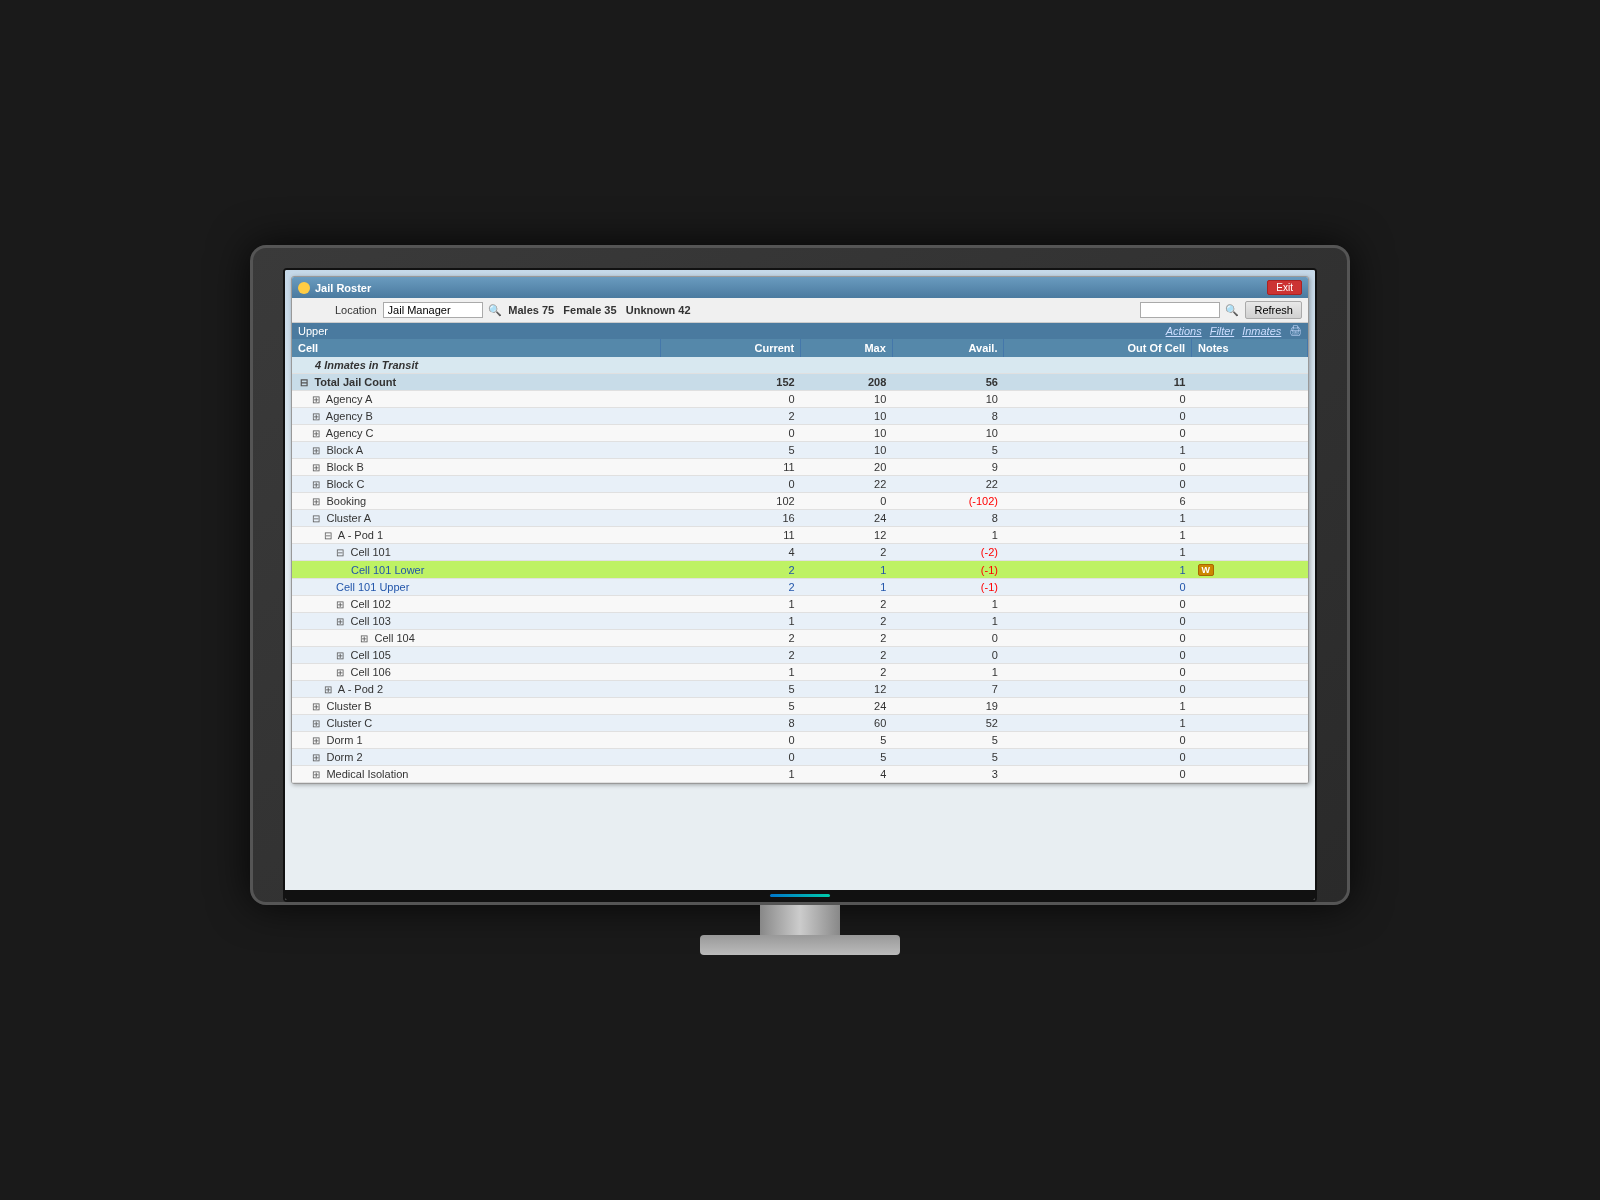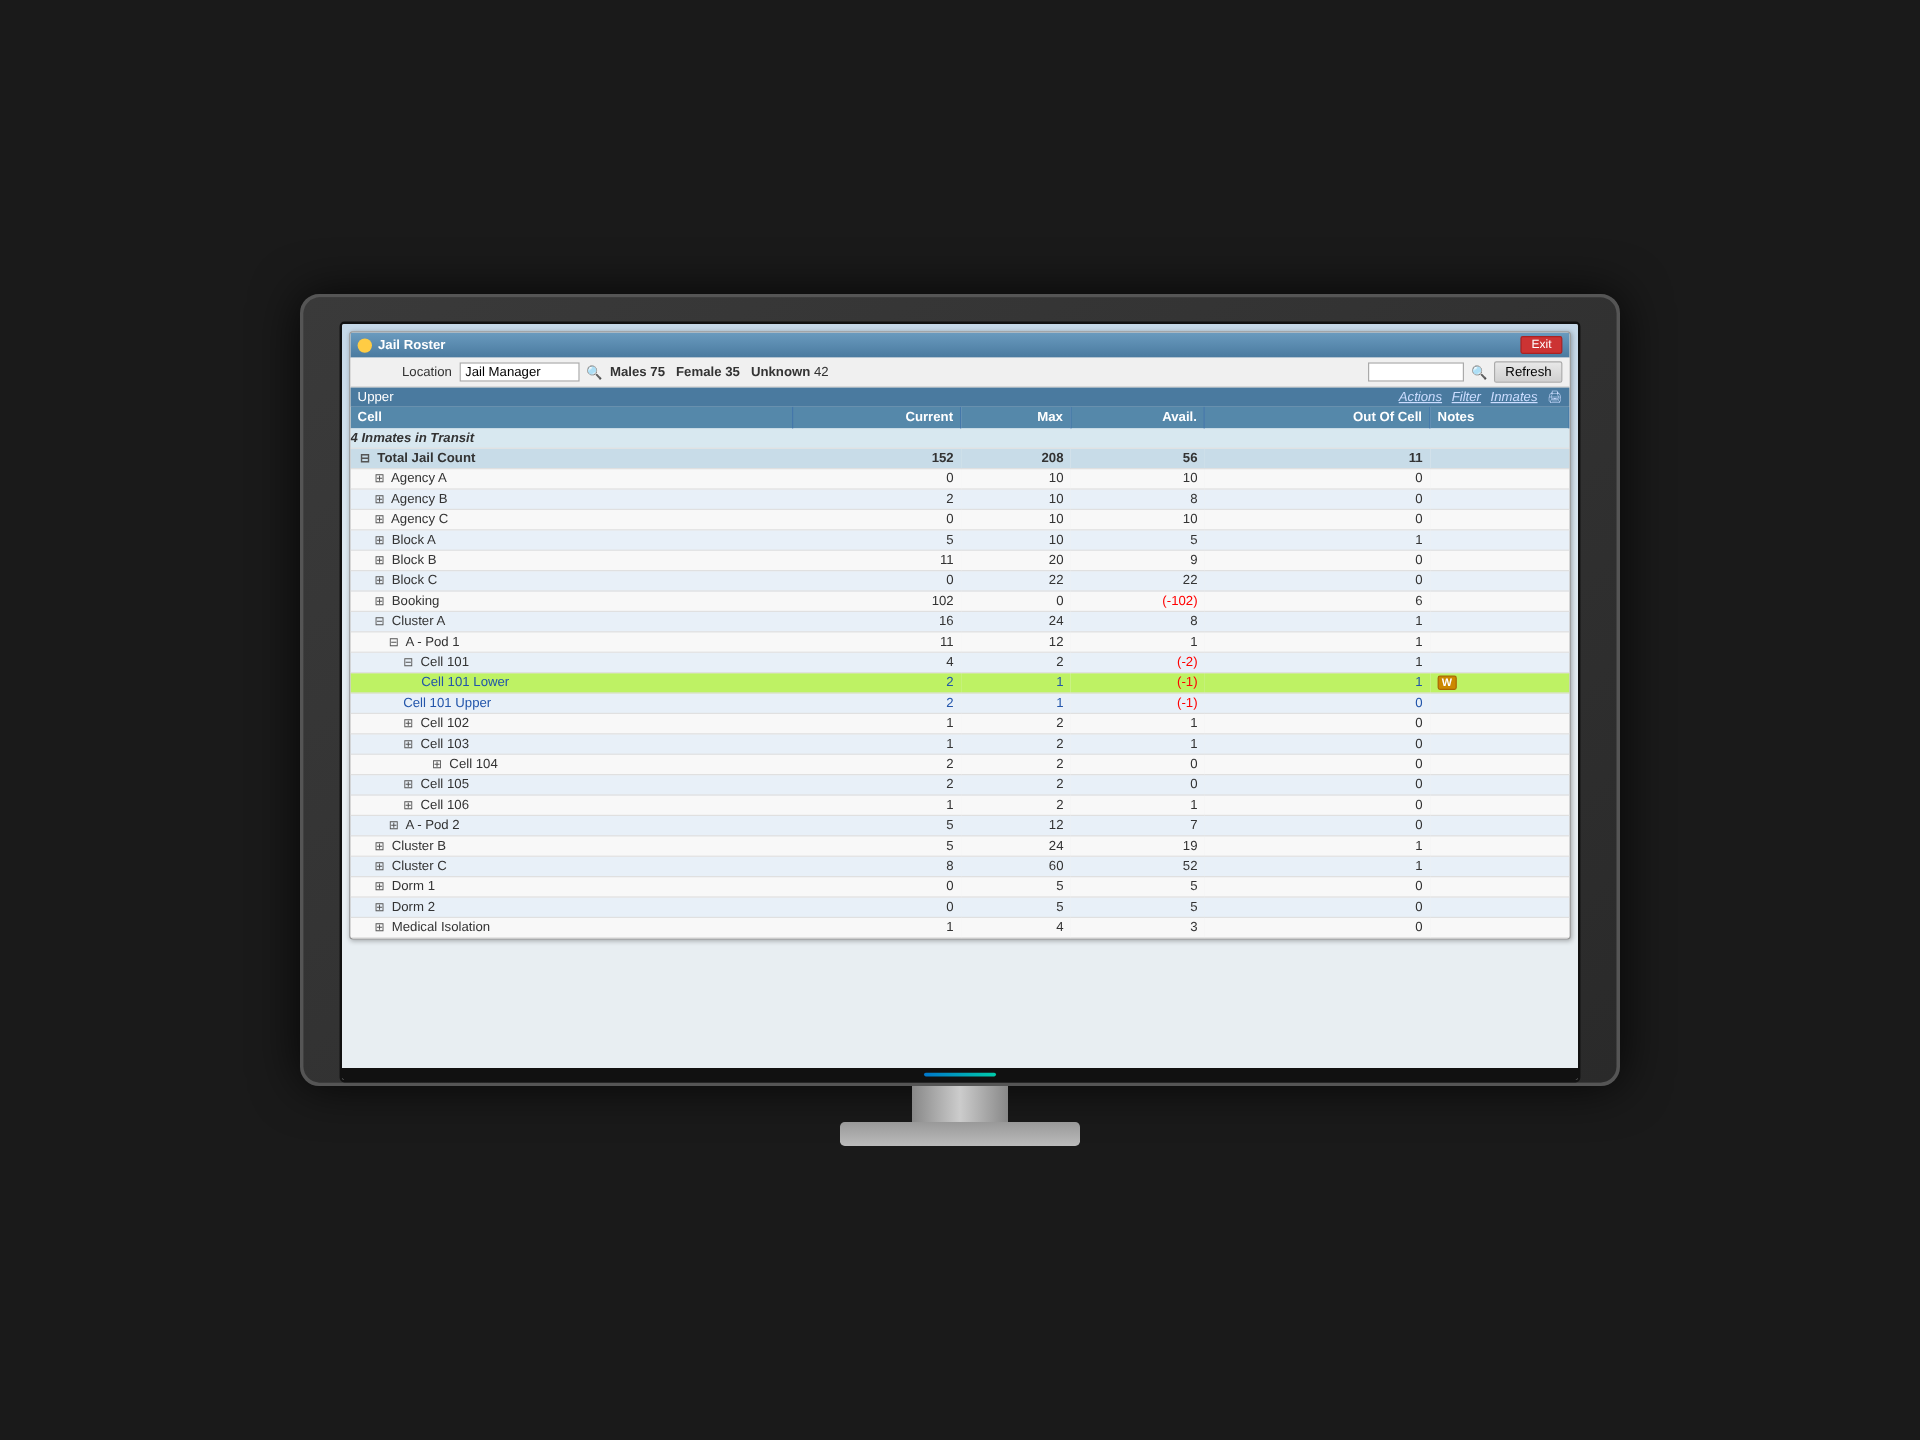--- a/index.html
+++ b/index.html
@@ -223,21 +223,21 @@
           </div>
 
           <div class="toolbar">
             <div class="toolbar-left">
               <span class="location-label">Location</span>
               <input class="location-input" value="Jail Manager" style="">
               <span style="font-size:11px; color:#555;">🔍</span>
               <span class="stats">
                 <span>Males</span> <span style="font-weight:bold;">75</span>
                 &nbsp; <span>Female</span> <span style="font-weight:bold;">35</span>
-                &nbsp; <span>Unknown</span> <span style="font-weight:normal;">42</span>
+                &nbsp; <span>Unknown</span> <span style="font-weight:bold;">42</span>
               </span>
             </div>
             <div style="display:flex; align-items:center; gap:6px;">
               <input class="search-input" value="" style="">
               <span style="font-size:11px;">🔍</span>
               <button class="refresh-btn">Refresh</button>
             </div>
           </div>
 
           <div class="section-header">
@@ -257,21 +257,21 @@
                   <th>Cell</th>
                   <th class="right">Current</th>
                   <th class="right">Max</th>
                   <th class="right">Avail.</th>
                   <th class="right">Out Of Cell</th>
                   <th>Notes</th>
                 </tr>
               </thead>
               <tbody id="table-body">
               <tr class="transit">
-                    <td colspan="6" style="padding-left:0;">4 Inmates in Transit</td>
+                    <td colspan="6" style="padding-left:23px;">4 Inmates in Transit</td>
                   </tr>
                   <tr class="total">
       <td style="padding-left: 8px;">
         <span class="expand-icon">⊟</span>
         <strong>Total Jail Count</strong>
       </td>
       <td class="right">152</td>
       <td class="right">208</td>
       <td class="right">56</td>
       <td class="right">11</td>

